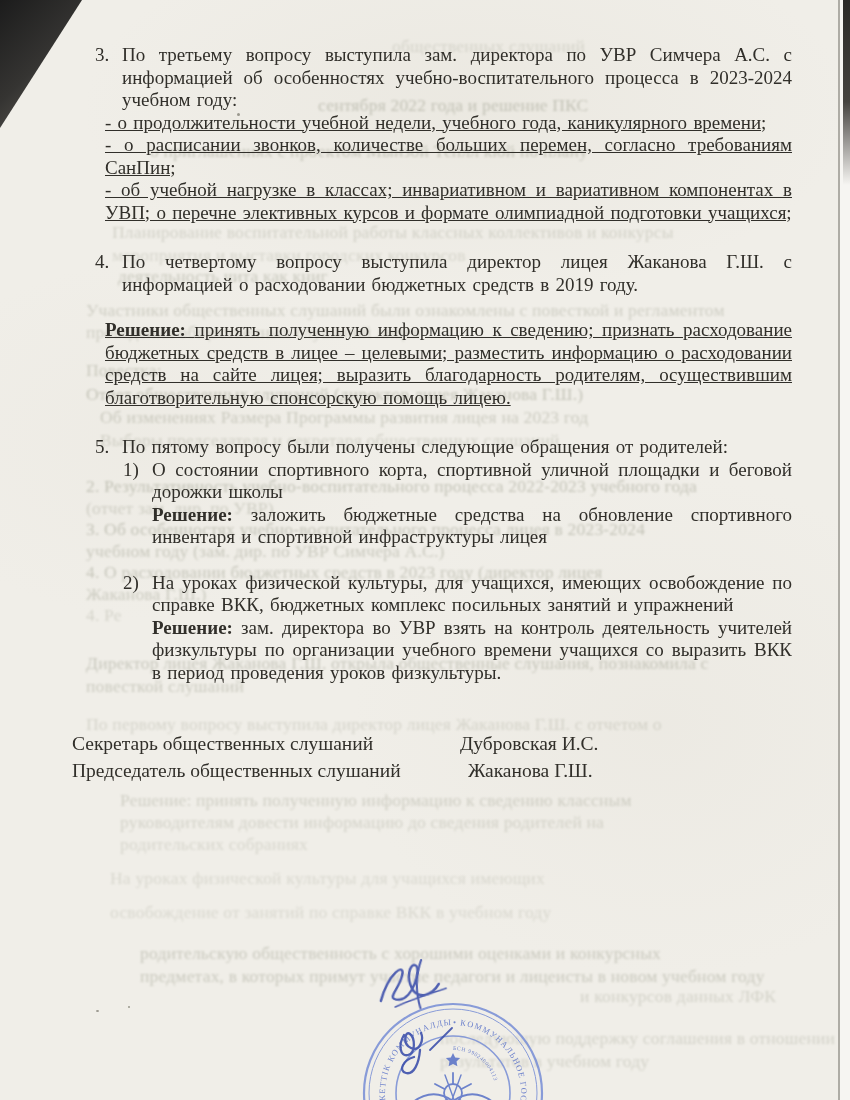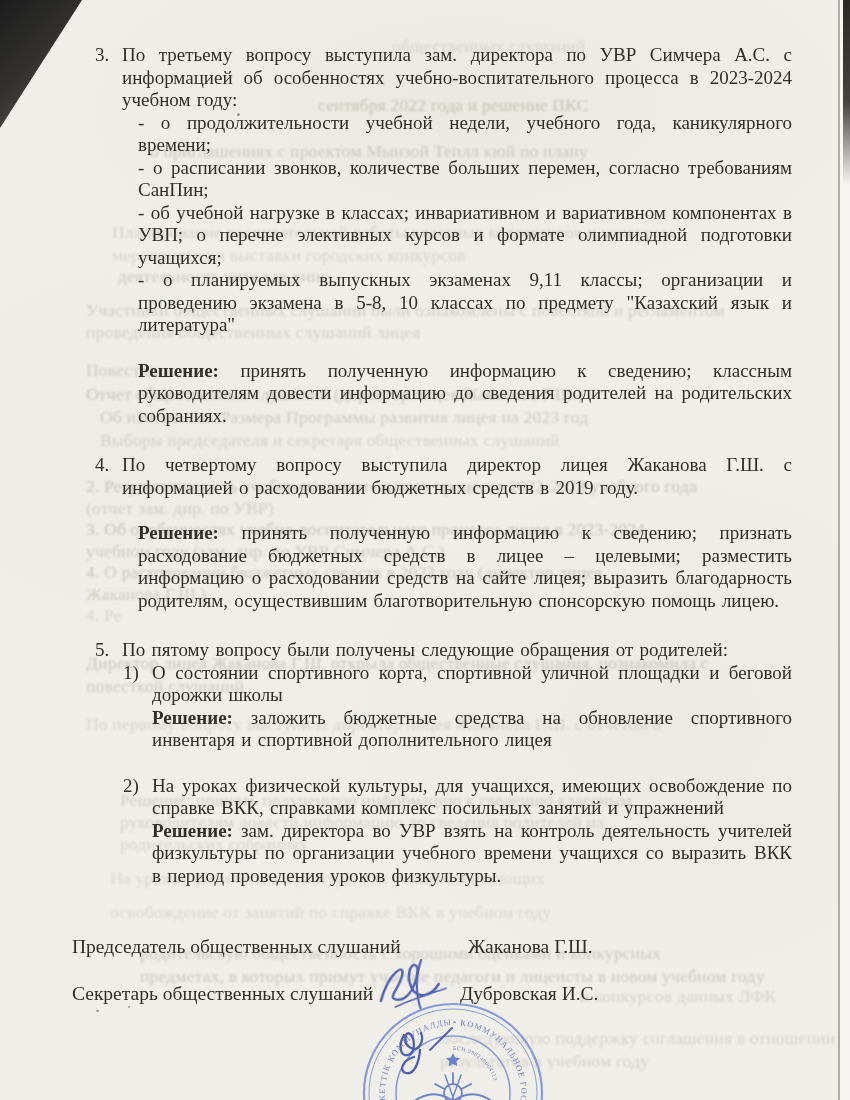--- a/index.html
+++ b/index.html
@@ -37,21 +37,21 @@
   
   .content{
     position:absolute;left:95px;top:44px;width:697px;z-index:2;
     color:#312f2a;filter:blur(.22px);
   }
   .para{margin:0;text-align:justify;font:19px/22.5px "Liberation Serif", serif;word-spacing:.08em;}
   .li-row{display:flex;align-items:flex-start;}
   .li-num{flex:0 0 27px;font:19px/22.5px "Liberation Serif", serif;}
   .sub{margin-left:28px;}
   .sub .li-num{flex:0 0 29px;}
-  .ind{margin-left:43px;}
+  .ind{margin-left:10px;text-decoration:underline;}
   .dec-sub{margin-left:57px;}
   .blead{font-weight:bold;}
   .g1{margin-top:23px;}
   .g2{margin-top:27px;}
   
   .sig-area{margin-top:47px;margin-left:-23px;width:720px;}
   .sig-row{position:relative;height:27px;font:19.5px/26px "Liberation Serif", serif;}
   .sig-row.r2{margin-top:20px;}
   .sig-name{position:absolute;top:0;}
   .n1{left:396px;}
@@ -105,55 +105,53 @@
 
   <div class="content">
 
     <div class="li-row">
       <span class="li-num">3.</span>
       <p class="para">По третьему вопросу выступила зам. директора по УВР Симчера А.С. с информацией об особенностях учебно-воспитательного процесса в 2023-2024 учебном году:</p>
     </div>
     <p class="para ind">- о продолжительности учебной недели, учебного года, каникулярного времени;</p>
     <p class="para ind">- о расписании звонков, количестве больших перемен, согласно требованиям СанПин;</p>
     <p class="para ind">- об учебной нагрузке в классах; инвариативном и вариативном компонентах в УВП; о перечне элективных курсов и формате олимпиадной подготовки учащихся;</p>
-    <p class="para ind">- о планируемых выпускных экзаменах 9,11 классы; организации и проведению экзамена в 5-8, 10 классах по предмету "Казахский язык и литература"</p>
-
-    <p class="para ind g1"><b class="blead">Решение:</b> <span>принять полученную информацию к сведению; классным руководителям довести информацию до сведения родителей на родительских собраниях.</span></p>
+
 
     <div class="li-row g2">
       <span class="li-num">4.</span>
       <p class="para">По четвертому вопросу выступила директор лицея Жаканова Г.Ш. с информацией о расходовании бюджетных средств в 2019 году.</p>
     </div>
 
     <p class="para ind g1"><b class="blead">Решение:</b> <span>принять полученную информацию к сведению; признать расходование бюджетных средств в лицее – целевыми; разместить информацию о расходовании средств на сайте лицея; выразить благодарность родителям, осуществившим благотворительную спонсорскую помощь лицею.</span></p>
 
     <div class="li-row g2">
       <span class="li-num">5.</span>
       <p class="para">По пятому вопросу были получены следующие обращения от родителей:</p>
     </div>
     <div class="li-row sub">
       <span class="li-num">1)</span>
       <p class="para">О состоянии спортивного корта, спортивной уличной площадки и беговой дорожки школы</p>
     </div>
-    <p class="para dec-sub"><b class="blead">Решение:</b> <span>заложить бюджетные средства на обновление спортивного инвентаря и спортивной дополнительного лицея</span></p>
+    <p class="para dec-sub"><b class="blead">Решение:</b> <span>заложить бюджетные средства на обновление спортивного инвентаря и спортивной инфраструктуры лицея</span></p>
 
     <div class="li-row sub g1">
       <span class="li-num">2)</span>
-      <p class="para">На уроках физической культуры, для учащихся, имеющих освобождение по справке ВКК, справками комплекс посильных занятий и упражнений</p>
+      <p class="para">На уроках физической культуры, для учащихся, имеющих освобождение по справке ВКК, бюджетных комплекс посильных занятий и упражнений</p>
     </div>
     <p class="para dec-sub"><b class="blead">Решение:</b> <span>зам. директора во УВР взять на контроль деятельность учителей физкультуры по организации учебного времени учащихся со выразить ВКК в период проведения уроков физкультуры.</span></p>
 
     <div class="sig-area">
+      <div class="sig-row r2">
+        <span class="sig-label">Секретарь общественных слушаний</span>
+        <span class="sig-name n2">Дубровская И.С.</span>
+      </div>
       <div class="sig-row">
         <span class="sig-label">Председатель общественных слушаний</span>
         <span class="sig-name n1">Жаканова Г.Ш.</span>
-      </div>
-      <div class="sig-row r2">
-        <span class="sig-label">Секретарь общественных слушаний</span>
-        <span class="sig-name n2">Дубровская И.С.</span>
       </div>
     </div>
   </div>
 
   <svg class="stamp" viewBox="0 0 184 184" aria-hidden="true">
     <defs>
       <path id="rimPath" d="M92,24 a68,68 0 1 1 -0.02,0"></path>
       <path id="rimPath2" d="M92,49 a43,43 0 1 1 -0.02,0"></path>
     </defs>
     <g fill="none" stroke="#7a90d6">

